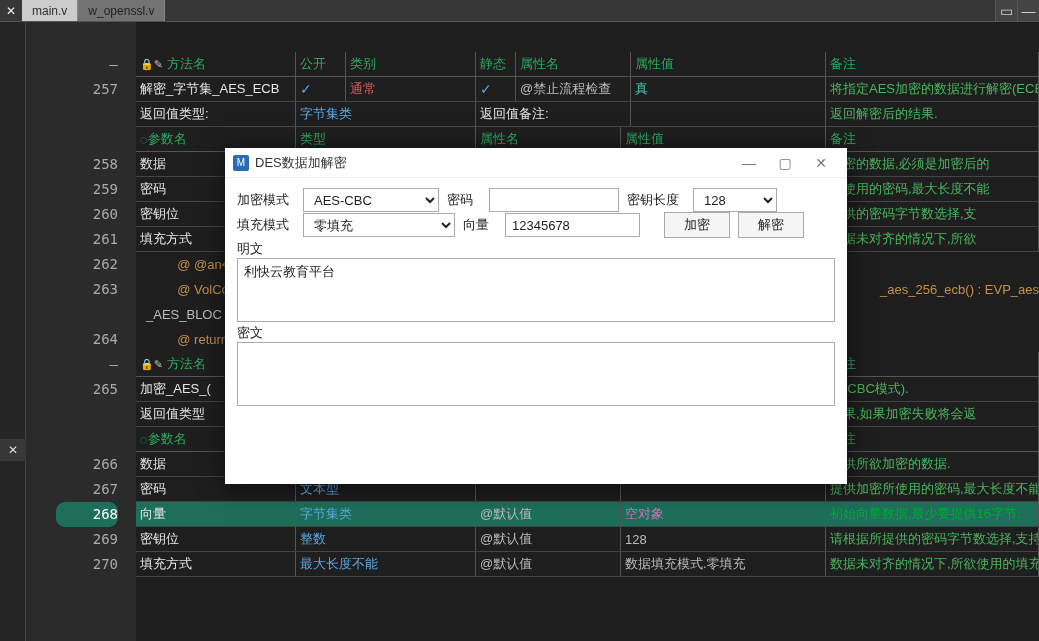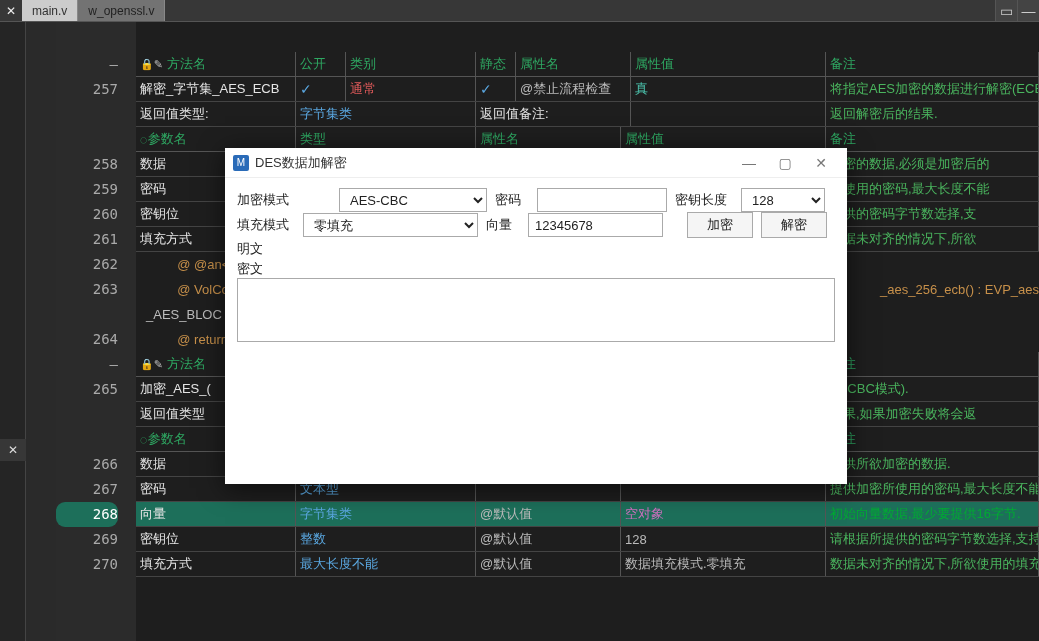--- a/index.html
+++ b/index.html
@@ -55,22 +55,22 @@
 
 .dialog { position:absolute; left:225px; top:148px; width:622px; height:336px; background:#fff; box-shadow:0 4px 24px rgba(0,0,0,.6); z-index:1000; display:flex; flex-direction:column;}
 .dlg-title { height:30px; display:flex; align-items:center; padding:0 8px; color:#333; font-size:13px; border-bottom:1px solid #eee;}
 .dlg-title .logo { width:16px; height:16px; background:#2a6bb8; color:#fff; font-size:10px; display:flex; align-items:center; justify-content:center; margin-right:6px; border-radius:2px;}
 .dlg-title .spacer{flex:1;}
 .dlg-title .wbtn { width:36px; height:28px; display:flex;align-items:center;justify-content:center; color:#777; cursor:pointer; font-size:14px;}
 .dlg-body { padding:10px 12px 8px 12px; color:#333; font-size:13px; display:flex; flex-direction:column; }
 .dlg-row { display:flex; align-items:center; gap:8px; }
 .dlg-label { width:58px; color:#222; text-align:left; }
 .dlg-body select, .dlg-body input[type=text] { height:24px; border:1px solid #aaa; padding:0 6px; font-size:13px; background:#fff; color:#222;}
-.sel-mode { width:148px;margin-left:36px; }
-.sel-pad { width:175px; }
+.sel-mode { width:136px; }
+.sel-pad { width:152px; }
 .inp-pass { width:130px; }
 .inp-iv { width:135px; }
 .sel-keylen { width:84px; }
 .dlg-btn { width:66px; height:26px; background:#f5f5f5; border:1px solid #aaa; cursor:pointer; font-size:13px; color:#222;}
 .dlg-section-label { color:#222; margin-top:2px;}
 .dlg-textarea { width:100%; height:64px; border:1px solid #aaa; resize:none; padding:4px 6px; font-size:13px; color:#222; background:#fff;}
 </style>
 </head>
 <body>
 
@@ -292,16 +292,17 @@
     <div class="dlg-row">
       <span class="dlg-label">填充模式</span>
       <select class="sel-pad"><option>零填充</option></select>
       <span class="dlg-label" style="width:34px">向量</span>
       <input type="text" class="inp-iv" value="12345678" style="">
       <span style="width:8px"></span>
       <button class="dlg-btn">加密</button>
       <button class="dlg-btn">解密</button>
     </div>
     <div class="dlg-section-label">明文</div>
+    <textarea class="dlg-textarea" style="">利快云教育平台</textarea>
     <div class="dlg-section-label">密文</div>
     <textarea class="dlg-textarea" style=""></textarea>
   </div>
 </div>
 
 </body></html>

